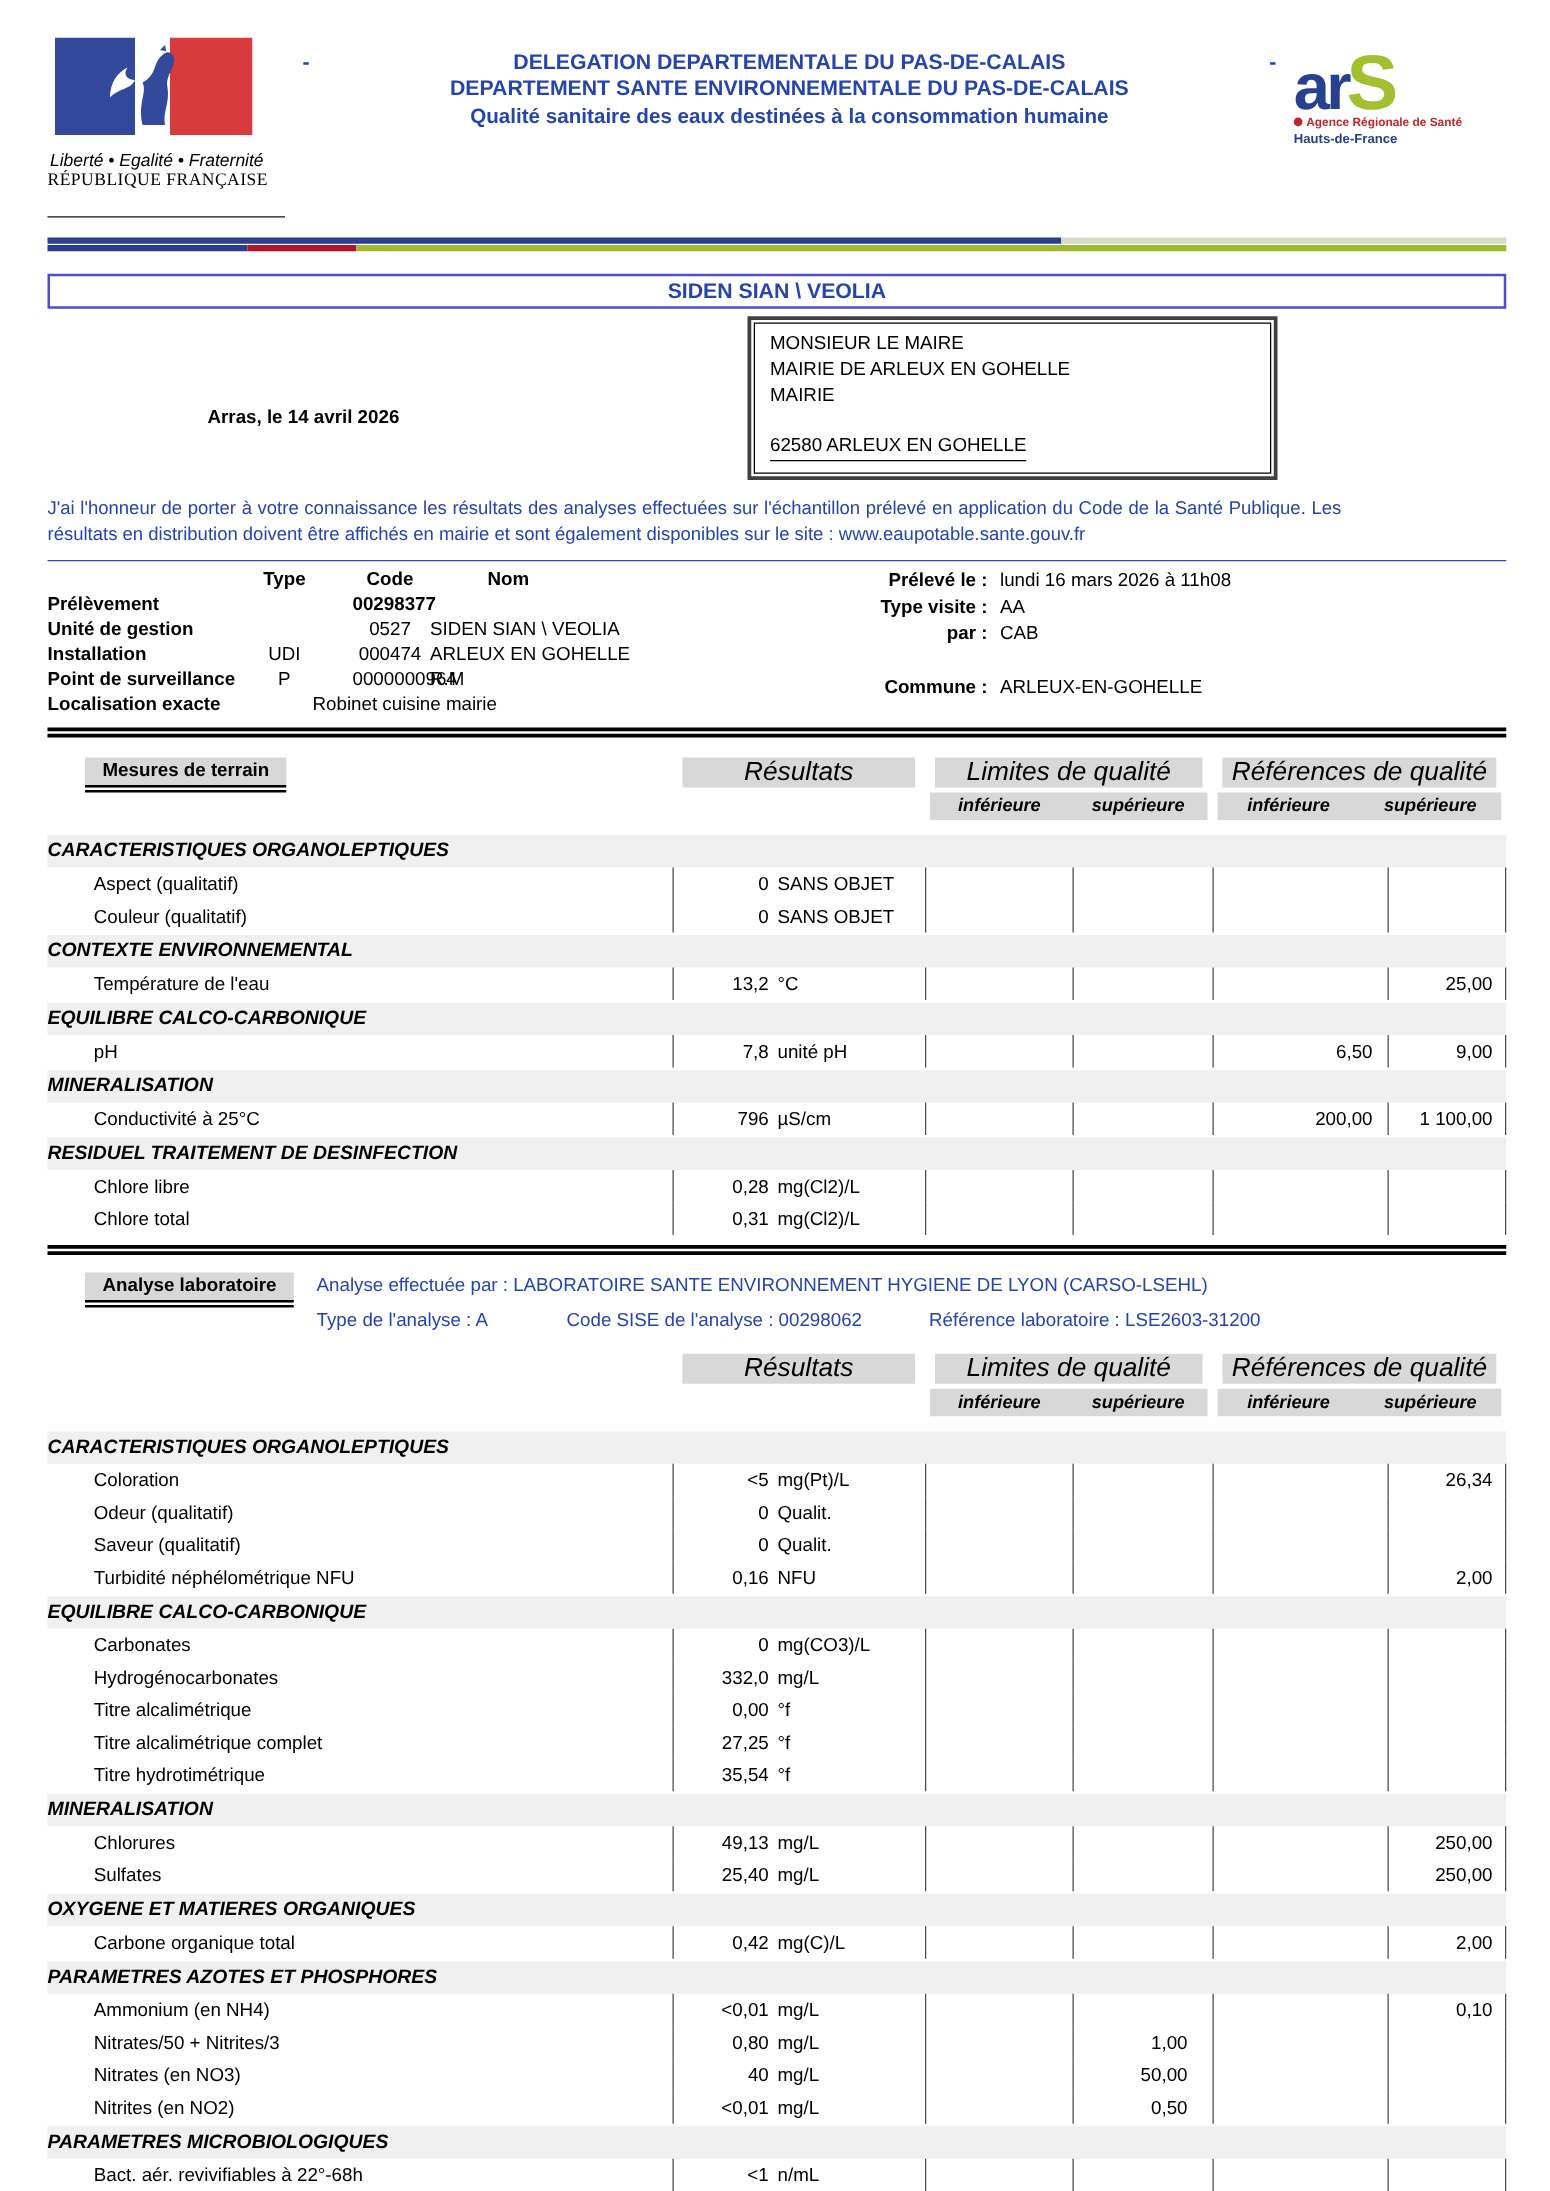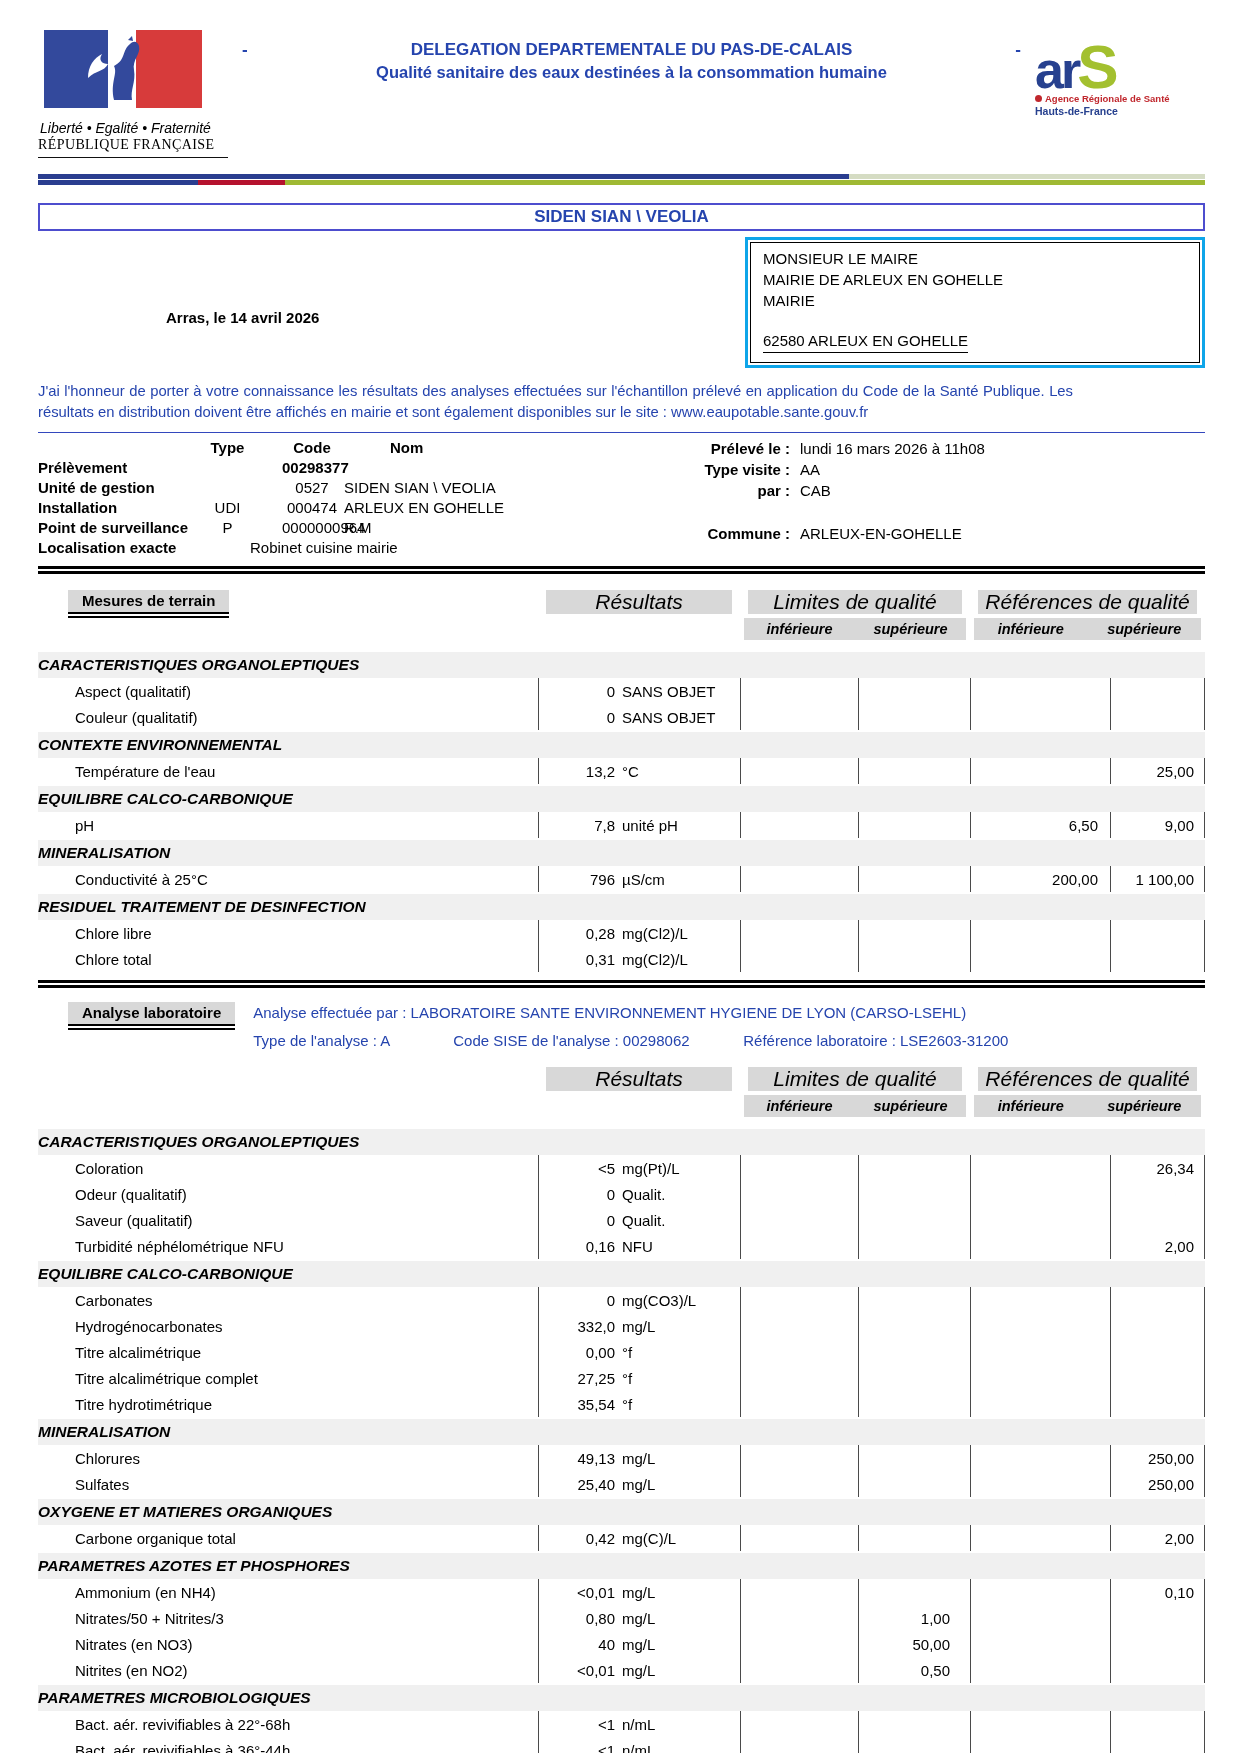--- a/index.html
+++ b/index.html
@@ -15,21 +15,21 @@
   body{margin:0;background:#888;font-family:"Liberation Sans",sans-serif;}
   .page{width:1240px;min-height:1753px;margin:0 auto;background:#fff;color:#000;
         display:flex;flex-direction:column;padding:30px 35px 20px 38px;}
 
   
   .top{display:flex;align-items:flex-start;}
   .marianne{width:190px;flex:0 0 auto;}
   .flag{display:block;margin-left:6px;}
   .motto{font-family:Liberation Sans, sans-serif;font-style:italic;font-size:14px;margin-top:12px;margin-left:2px;}
   .republique{font-family:"Liberation Serif",serif;font-size:14px;letter-spacing:.4px;border-bottom:1.5px solid #111;
-              padding-bottom:4px;margin-top:1px;}
+              padding-bottom:20px;margin-top:1px;}
   .head-title{flex:1;margin:10px 14px 0;color:var(--blue);font-weight:bold;text-align:center;}
   .ht1{display:flex;font-size:17px;}
   .ht1 .mid{flex:1;text-align:center;}
   .ht2{font-size:17px;margin-top:1px;}
   .ht3{font-size:16.5px;margin-top:3px;}
   .ars{width:170px;flex:0 0 auto;padding-top:14px;}
   .ars-word{line-height:.75;white-space:nowrap;}
   .ar{color:var(--navy);font-weight:bold;font-size:52px;letter-spacing:-3px;}
   .s{color:var(--green);font-weight:bold;font-size:62px;margin-left:-1px;}
   .ars-sub{font-size:9.5px;color:#c0272d;font-weight:bold;margin-top:2px;white-space:nowrap;}
@@ -45,21 +45,21 @@
   .seg-red{background:var(--red);}
   .seg-olive{background:#9fb933;}
 
   
   .org-box{border:2px solid #4d4dce;margin-top:18px;height:28px;display:flex;align-items:center;justify-content:center;
            color:var(--blue);font-size:17px;font-weight:bold;}
 
   
   .addr-row{display:flex;margin-top:6px;}
   .date{margin-left:128px;margin-top:72px;font-weight:bold;font-size:15px;}
-  .addr-box{margin-left:auto;border:3px solid #0ea5e9;padding:2px;width:460px;background:#fff;}
+  .addr-box{margin-left:auto;margin-right:183px;border:3px solid #404040;padding:2px;width:424px;background:#fff;}
   .addr-in{border:1.5px solid #000;padding:5px 12px 9px;}
   .addr-line{font-size:15px;line-height:21px;}
   .addr-blank{height:19px;}
   .postal{display:inline-block;border-bottom:1px solid #000;padding-bottom:1px;}
 
   
   .intro{color:var(--blue);font-size:14.8px;line-height:21px;text-align:justify;margin:13px 0 0;width:1035px;}
   .blue-hr{border:none;border-top:1.5px solid #3347bd;margin:9px 0 0;width:100%;}
 
   
@@ -148,20 +148,21 @@
       <div class="motto">Liberté • Egalité • Fraternité</div>
       <div class="republique">RÉPUBLIQUE FRANÇAISE</div>
     </div>
 
     <div class="head-title">
       <div class="ht1">
         <span>-</span>
         <span class="mid">DELEGATION DEPARTEMENTALE DU PAS-DE-CALAIS</span>
         <span>-</span>
       </div>
+      <div class="ht2">DEPARTEMENT SANTE ENVIRONNEMENTALE DU PAS-DE-CALAIS</div>
       <div class="ht3">Qualité sanitaire des eaux destinées à la consommation humaine</div>
     </div>
 
     <div class="ars">
       <div class="ars-word">
         <span class="ar">ar</span><span class="s">S</span>
       </div>
       <div class="ars-sub">
         <span class="dot"></span><span>Agence Régionale de Santé</span>
       </div>

